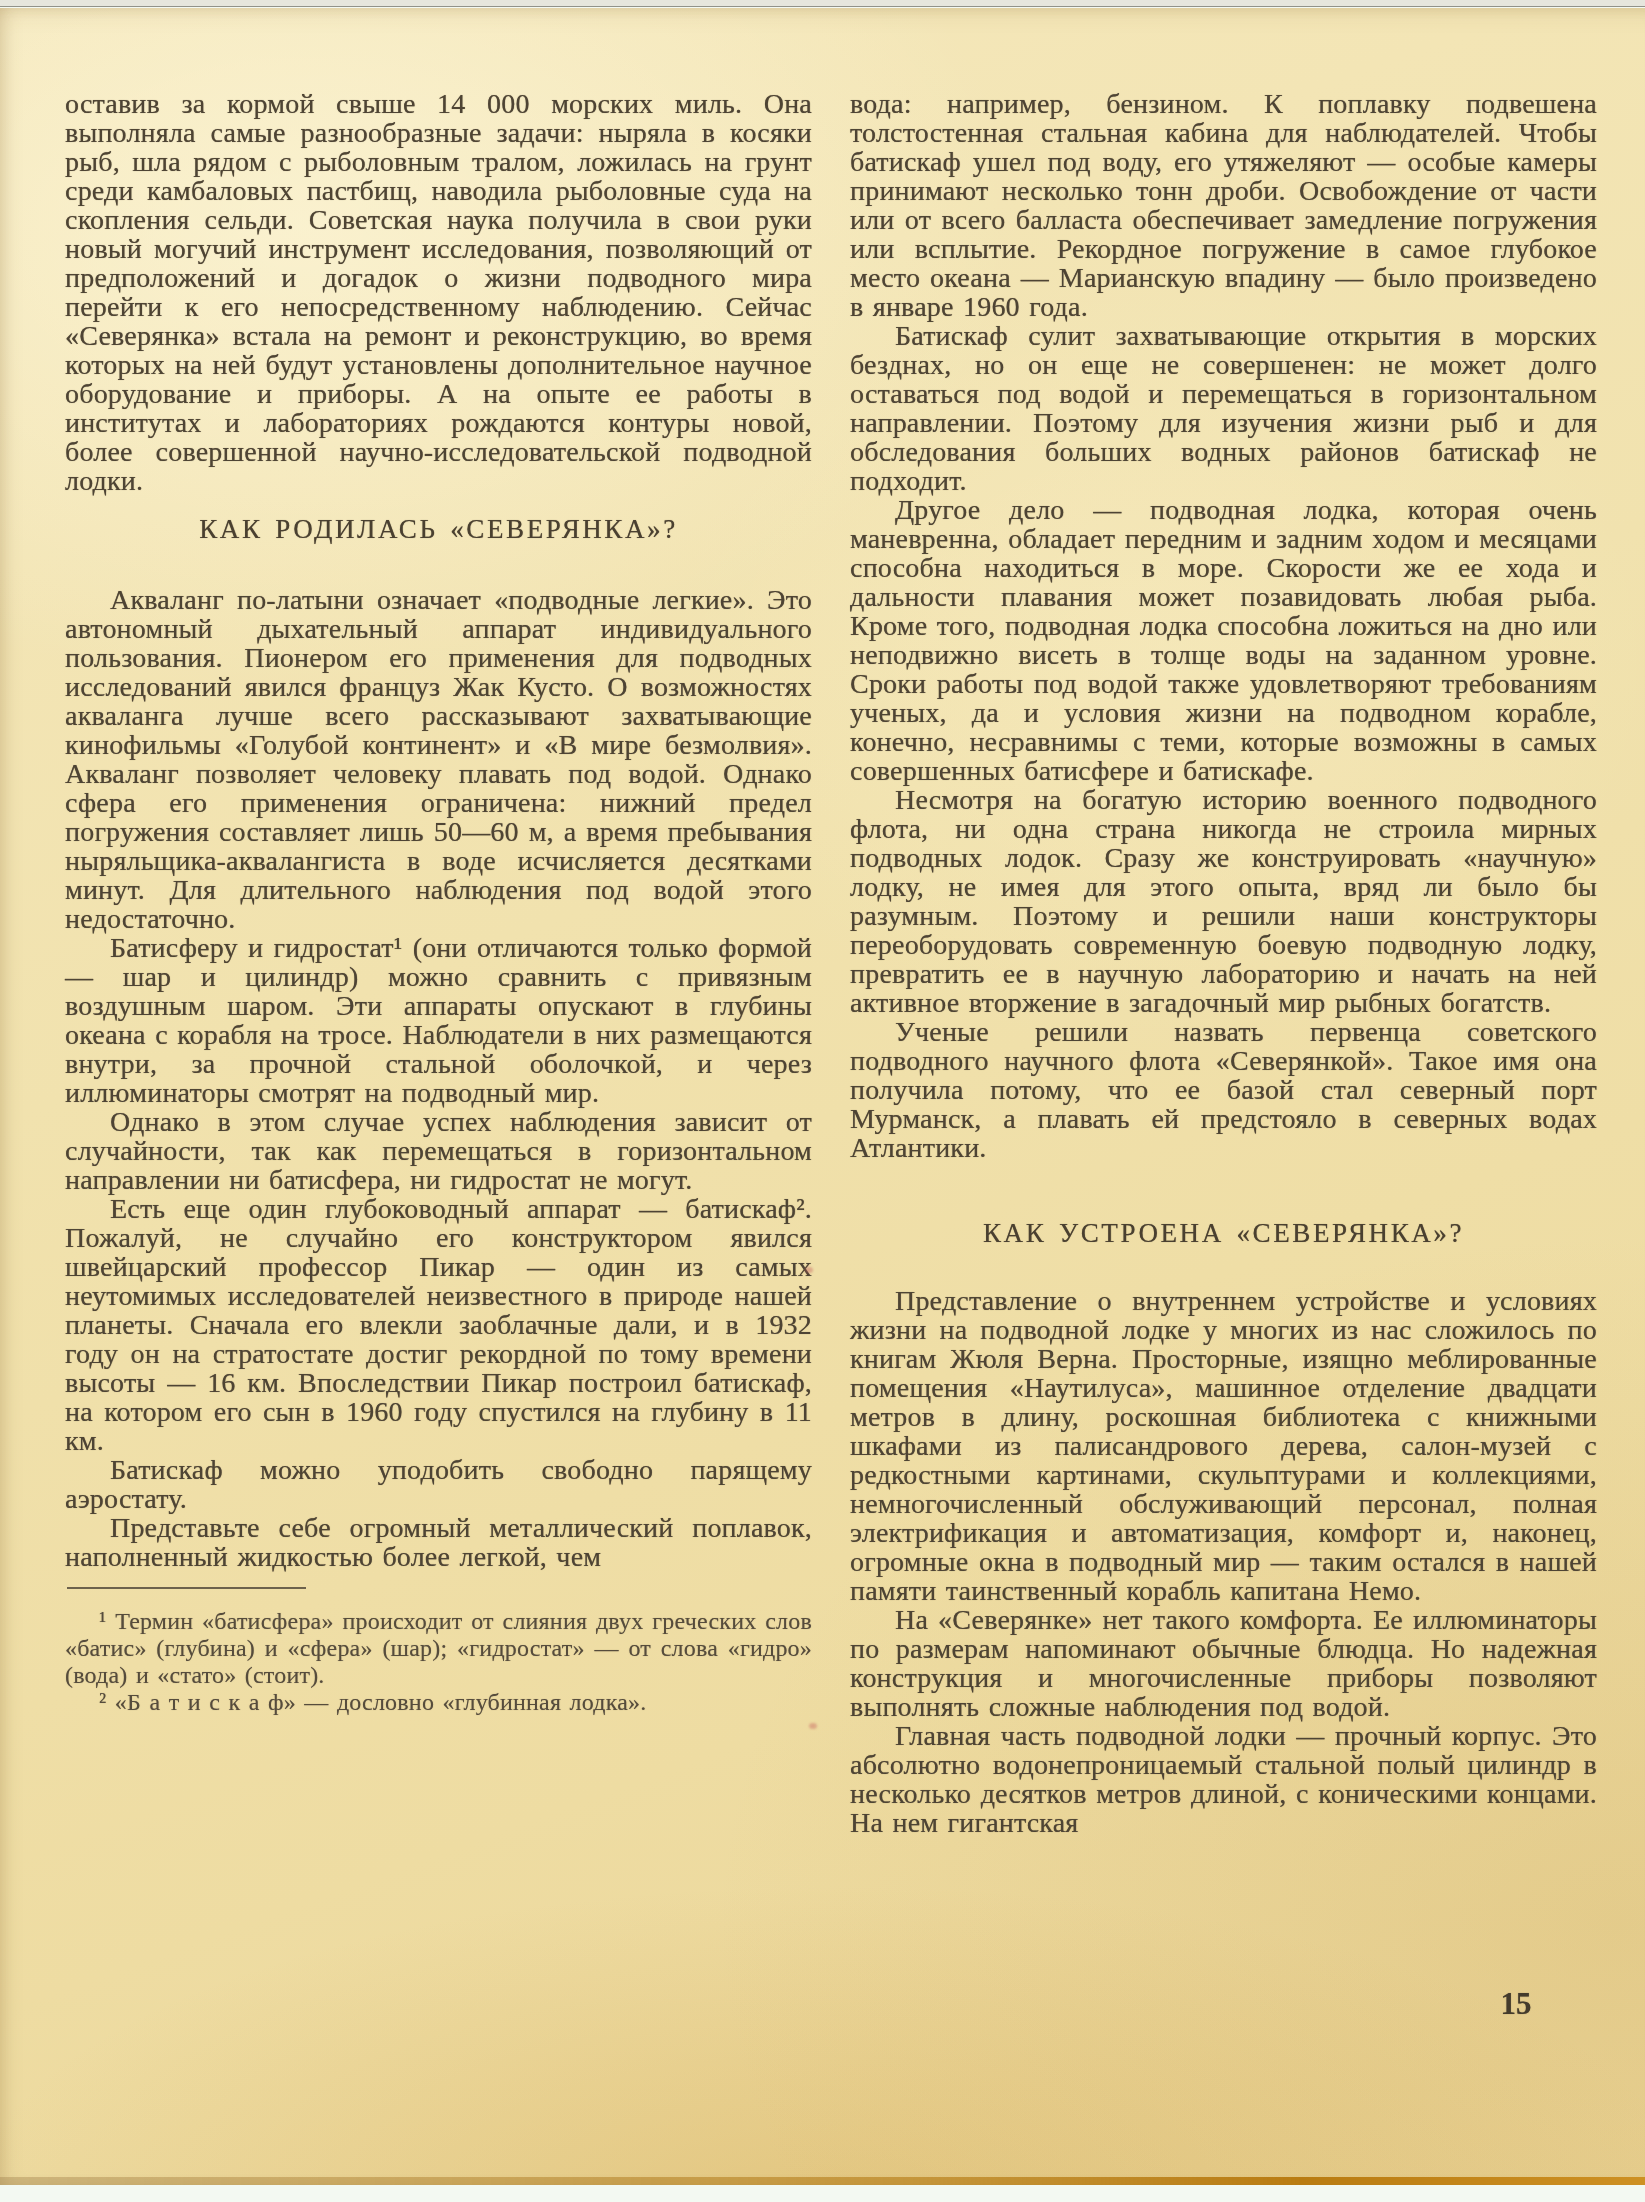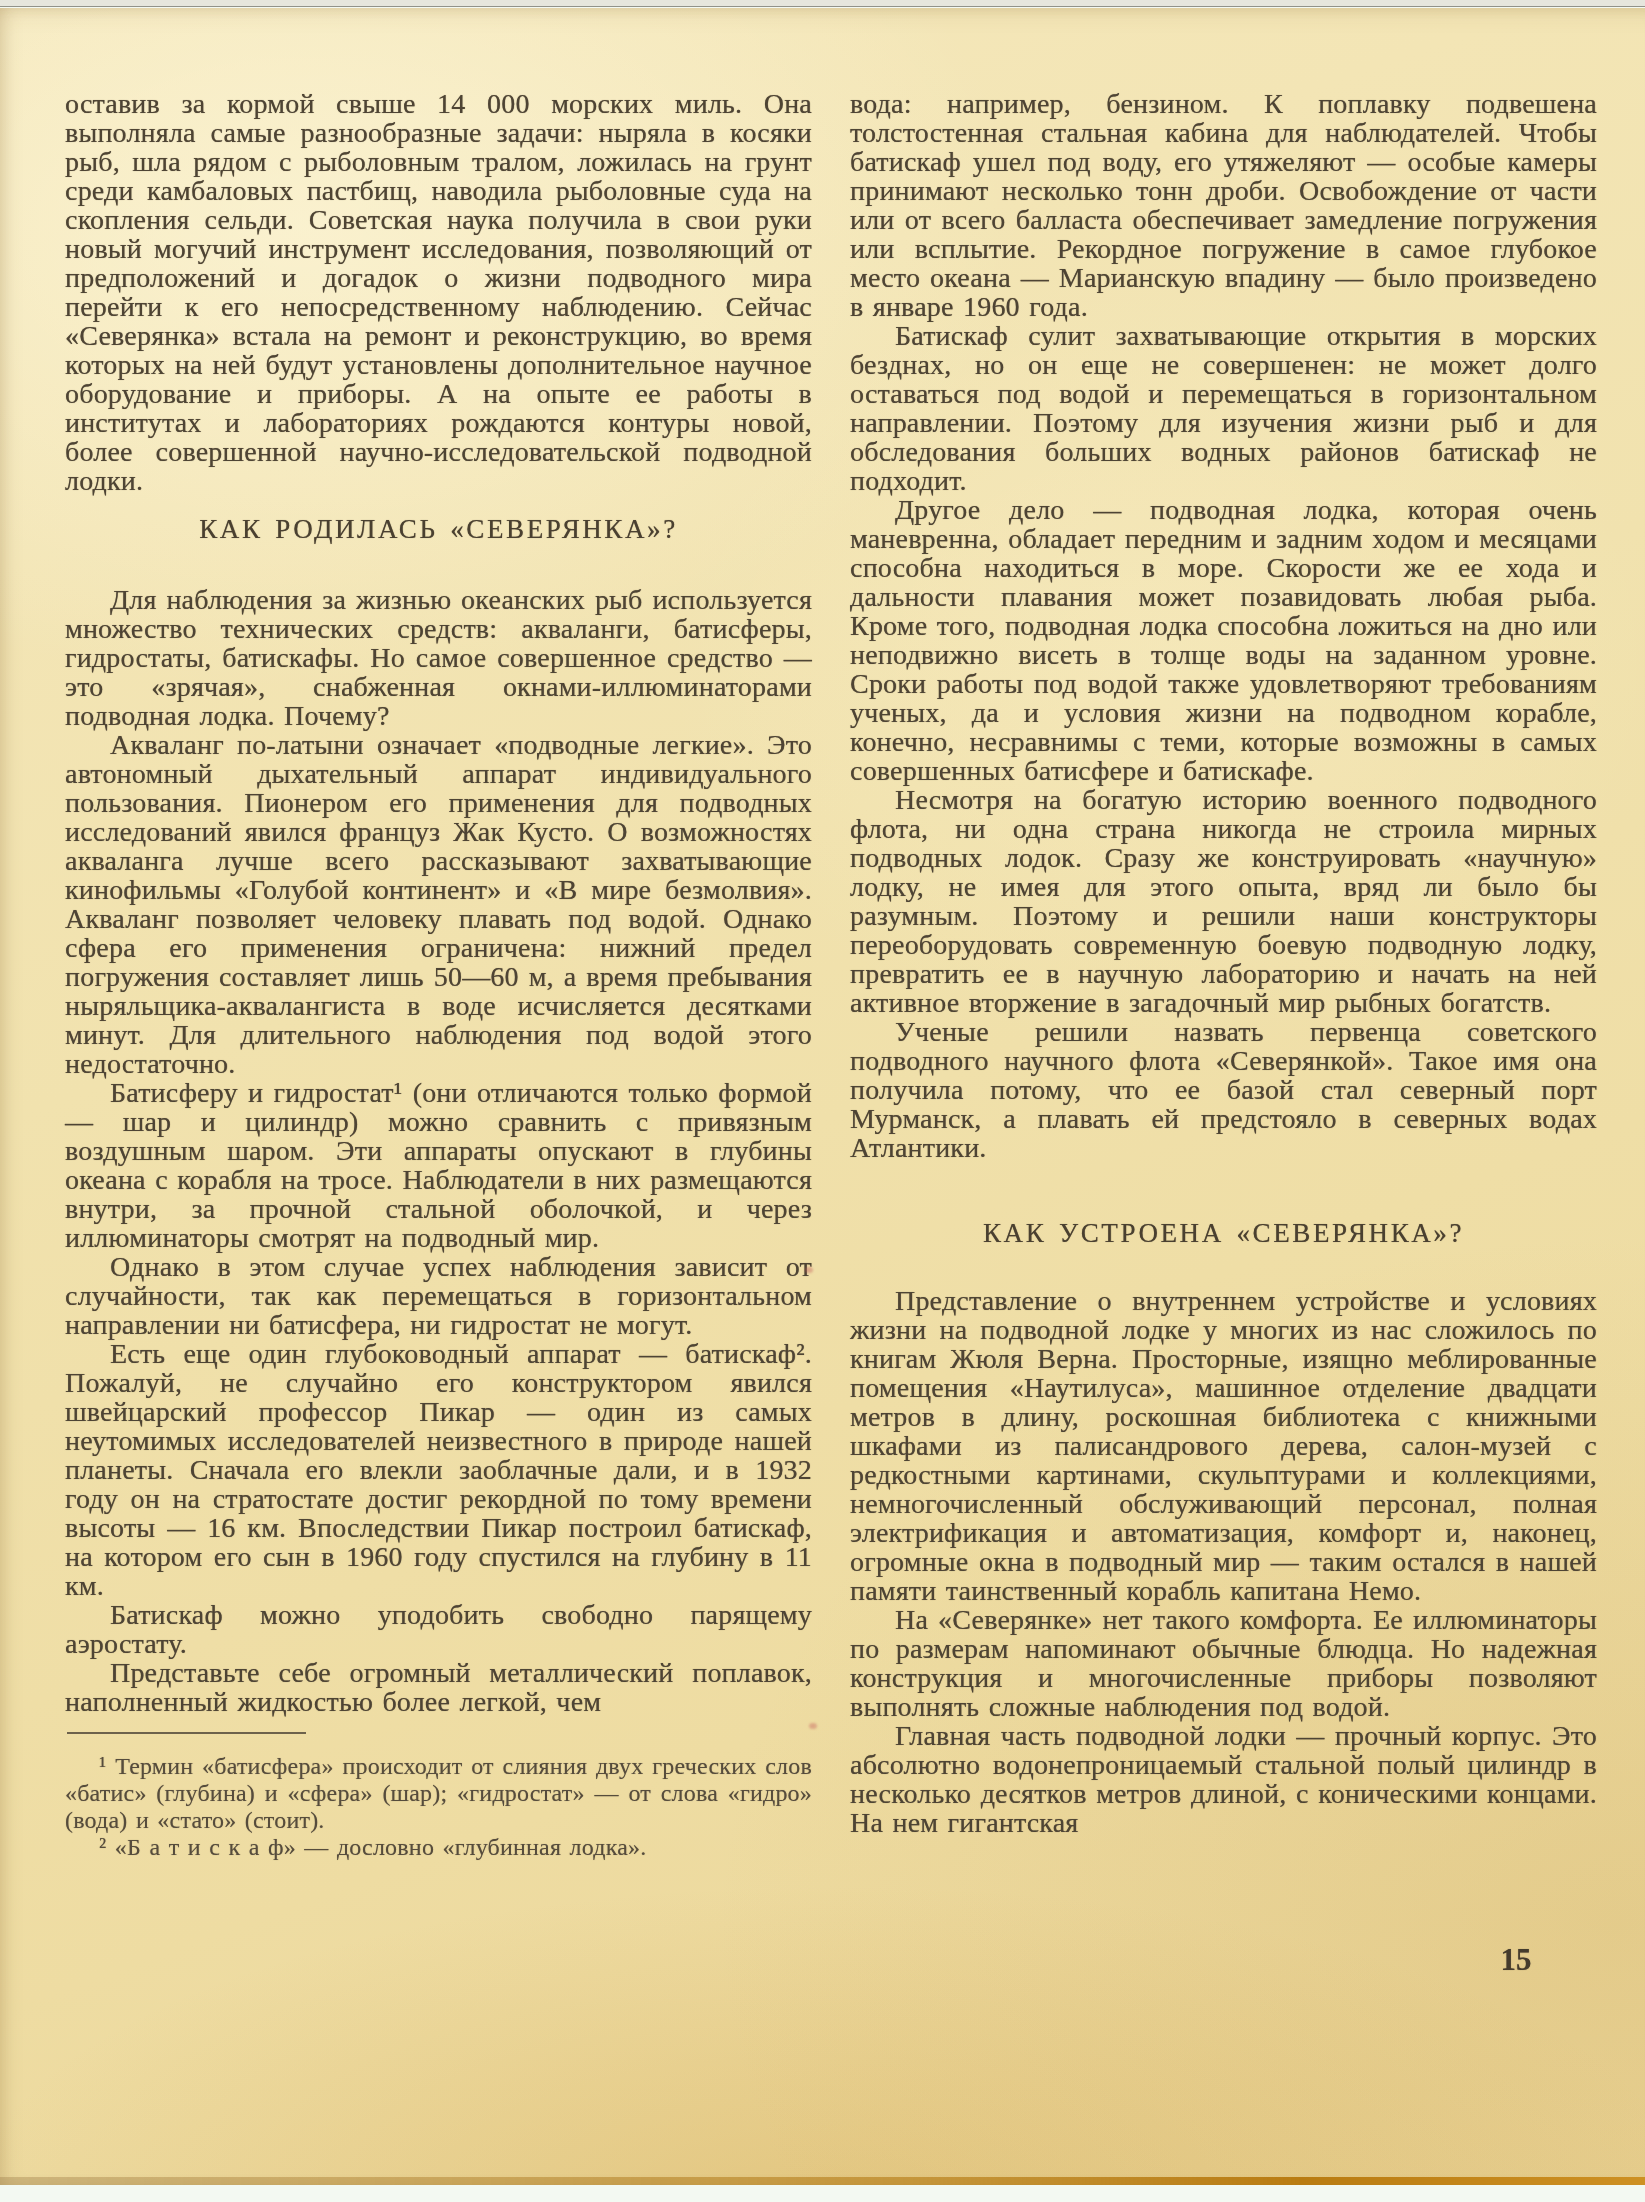--- a/index.html
+++ b/index.html
@@ -75,21 +75,21 @@
   }
   .footnotes p {
     margin: 0; text-indent: 34px;
     font-size: 24px; line-height: 27px;
     color: #564c3c;
     text-shadow: 0 0 0.9px rgba(86,76,60,.5);
     font-family: Liberation Serif, serif;
   }
 
   .page-number {
-    position: absolute; left: 1473px; top: 1934px; width: 86px;
+    position: absolute; left: 1473px; top: 1978px; width: 86px;
     text-align: center;
     font-size: 31px; font-weight: bold; color: #443b2c;
     text-shadow: 0 0 0.9px rgba(68,59,44,.6);
   }
 
   
   .scan-speck {
     position: absolute; width: 7.7px; height: 6px; border-radius: 50%;
     background: rgba(196,90,90,.4); filter: blur(0.9px);
   }
@@ -99,21 +99,20 @@
 </head>
 <body>
 
 <div class="scan-top-strip"></div>
 
 <div class="paper">
 
   <div class="column column-left">
     <p class="body-par continuation">оставив за кормой свыше 14 000 морских миль. Она выполняла самые разнообразные задачи: ныряла в косяки рыб, шла рядом с рыболовным тралом, ложилась на грунт среди камбаловых пастбищ, наводила рыболовные суда на скопления сельди. Советская наука получила в свои руки новый могучий инструмент исследования, позволяющий от предположений и догадок о жизни подводного мира перейти к его непосредственному наблюдению. Сейчас «Северянка» встала на ремонт и реконструкцию, во время которых на ней будут установлены дополнительное научное оборудование и приборы. А на опыте ее работы в институтах и лабораториях рождаются контуры новой, более совершенной научно-исследовательской подводной лодки.</p>
     <h2 class="section-heading">КАК РОДИЛАСЬ «СЕВЕРЯНКА»?</h2>
-    <p class="body-par">Для наблюдения за жизнью океанских рыб используется множество технических средств: акваланги, батисферы, гидростаты, батискафы. Но самое совершенное средство — это «зрячая», снабженная окнами-иллюминаторами подводная лодка. Почему?</p>
     <p class="body-par">Акваланг по-латыни означает «подводные легкие». Это автономный дыхательный аппарат индивидуального пользования. Пионером его применения для подводных исследований явился француз Жак Кусто. О возможностях акваланга лучше всего рассказывают захватывающие кинофильмы «Голубой континент» и «В мире безмолвия». Акваланг позволяет человеку плавать под водой. Однако сфера его применения ограничена: нижний предел погружения составляет лишь 50—60 м, а время пребывания ныряльщика-аквалангиста в воде исчисляется десятками минут. Для длительного наблюдения под водой этого недостаточно.</p>
     <p class="body-par">Батисферу и гидростат¹ (они отличаются только формой — шар и цилиндр) можно сравнить с привязным воздушным шаром. Эти аппараты опускают в глубины океана с корабля на тросе. Наблюдатели в них размещаются внутри, за прочной стальной оболочкой, и через иллюминаторы смотрят на подводный мир.</p>
     <p class="body-par">Однако в этом случае успех наблюдения зависит от случайности, так как перемещаться в горизонтальном направлении ни батисфера, ни гидростат не могут.</p>
     <p class="body-par">Есть еще один глубоководный аппарат — батискаф². Пожалуй, не случайно его конструктором явился швейцарский профессор Пикар — один из самых неутомимых исследователей неизвестного в природе нашей планеты. Сначала его влекли заоблачные дали, и в 1932 году он на стратостате достиг рекордной по тому времени высоты — 16 км. Впоследствии Пикар построил батискаф, на котором его сын в 1960 году спустился на глубину в 11 км.</p>
     <p class="body-par">Батискаф можно уподобить свободно парящему аэростату.</p>
     <p class="body-par">Представьте себе огромный металлический поплавок, наполненный жидкостью более легкой, чем</p>
 
     <div class="footnote-divider"></div>
     <div class="footnotes">
       <p>¹ Термин «батисфера» происходит от слияния двух греческих слов «батис» (глубина) и «сфера» (шар); «гидростат» — от слова «гидро» (вода) и «стато» (стоит).</p>

